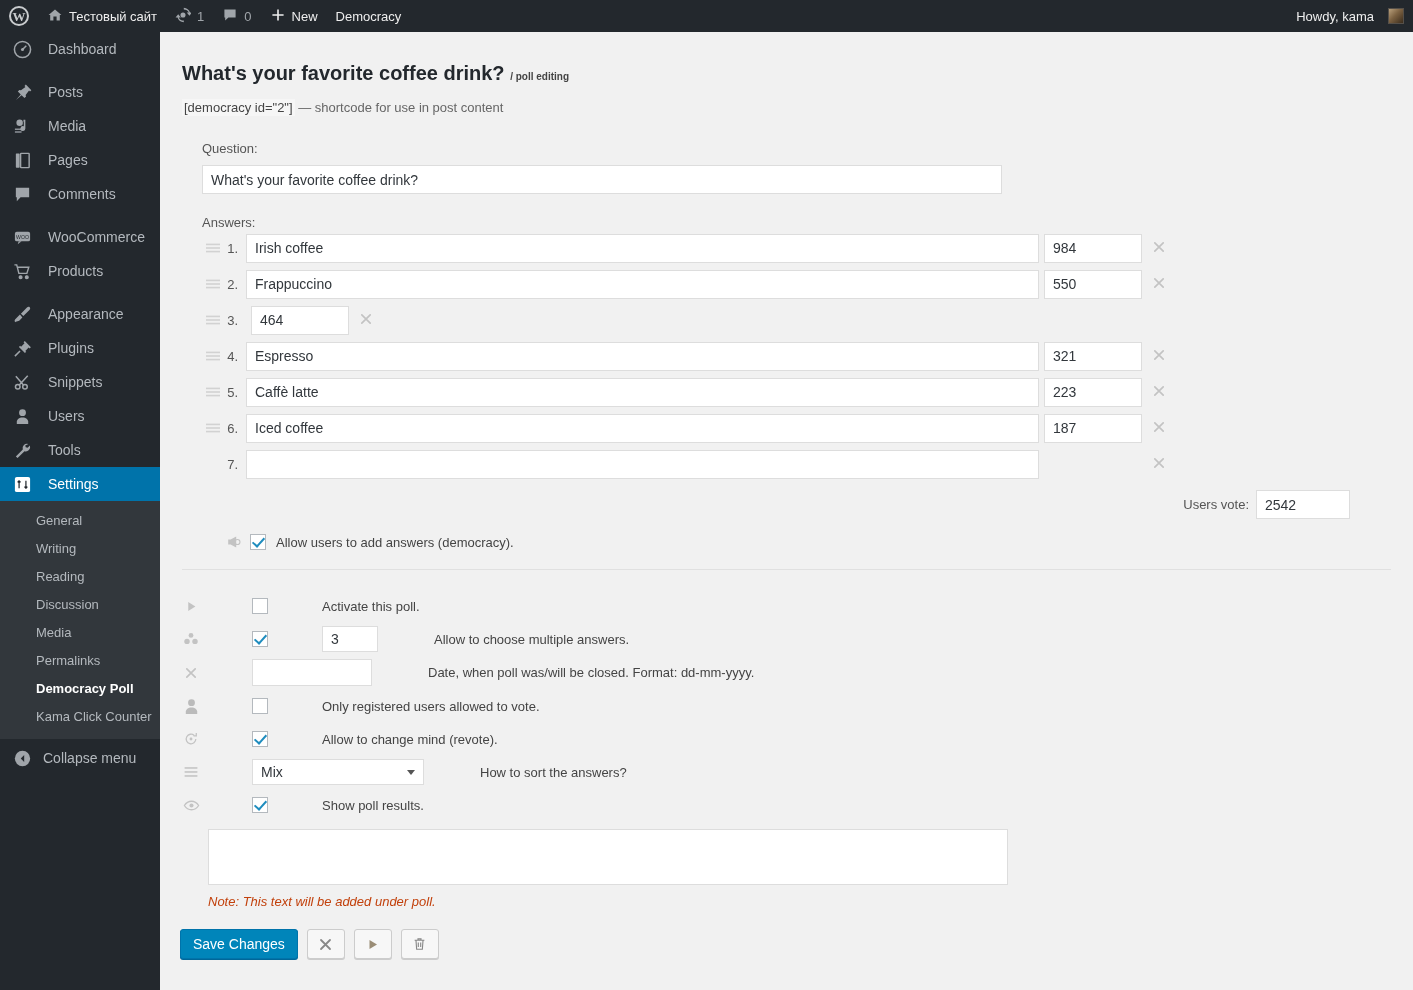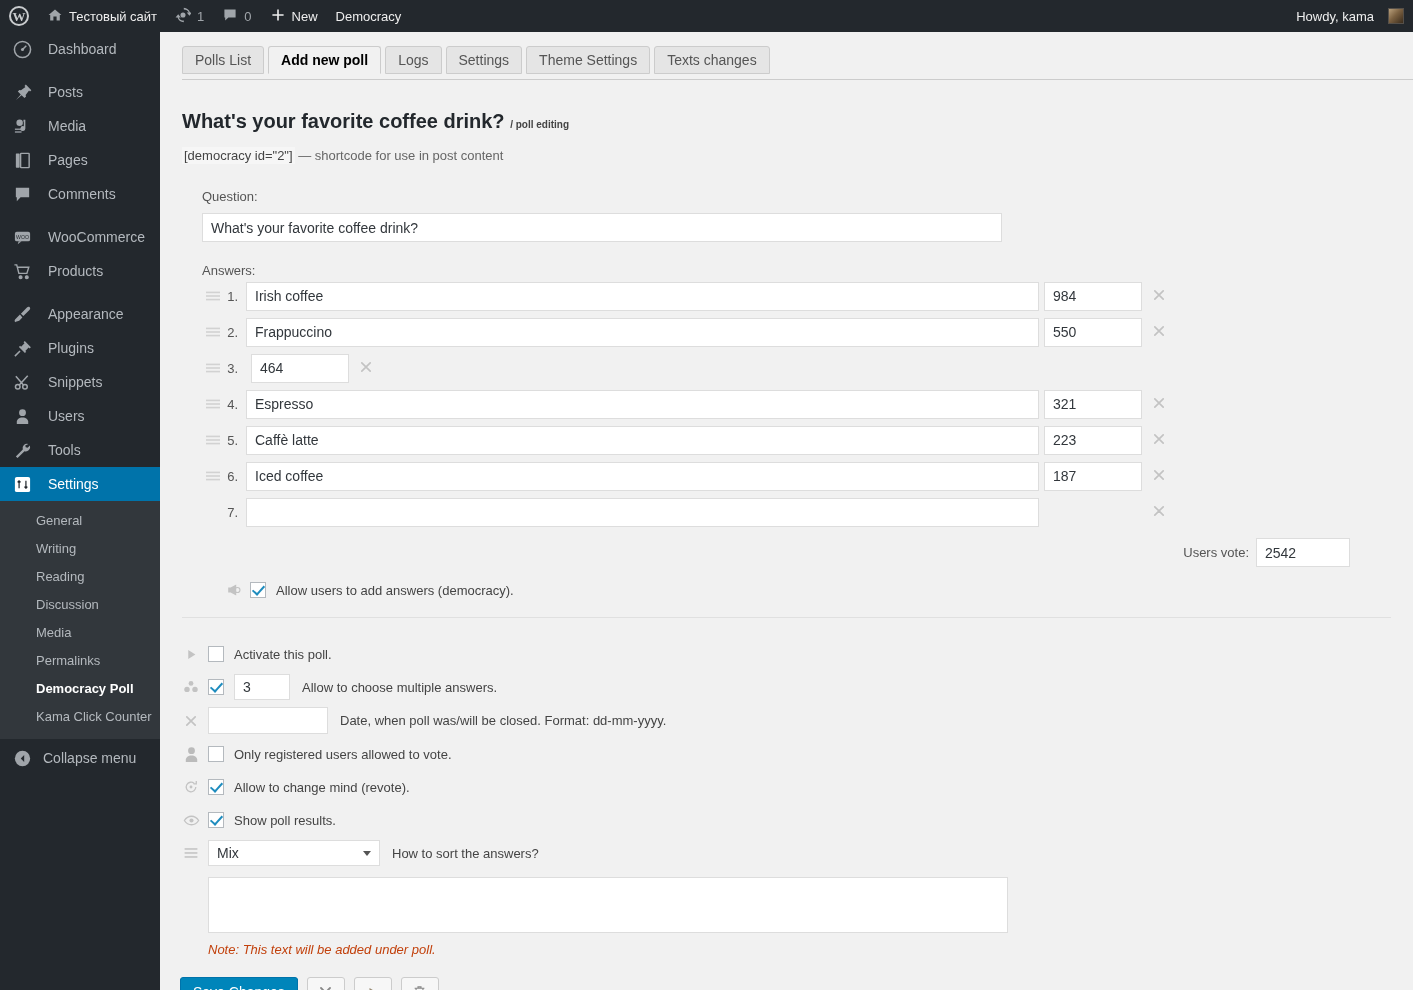--- a/index.html
+++ b/index.html
@@ -174,21 +174,21 @@
     content:""; position:absolute;
     width:5px; height:10px; border:solid #1e8cbe; border-width:0 2px 2px 0;
     transform: rotate(42deg); margin-top:-2px;
   }
   .cb-text { margin-left:10px; font-size:13px; color:#444; }
 
   hr.divider {
     border:0; border-top:1px solid #e0e0e0; margin:19px 22px 0 22px;
   }
 
-  .opt-row { display:flex; align-items:center; padding-left:20px; min-height:26px; }
+  .opt-row { display:flex; align-items:center; padding-left:20px; min-height:26px;gap:44px; }
   .opt-row + .opt-row { margin-top:7px; }
   #opts { margin-top:23px; }
   .multi-num { width:56px; height:26px; margin-left:10px; font-size:14px; }
   .date-input { width:120px; height:27px; margin-left:0; }
   .sel-wrap {
     position:relative; width:172px; height:26px; margin-left:0;
   }
   .sel-wrap select {
     width:172px; height:26px; padding:1px 22px 1px 8px;
     -webkit-appearance:none; appearance:none; font-size:14px;
@@ -415,21 +415,20 @@
           <circle cx="10" cy="10" r="9"></circle>
           <path d="M12 6l-4 4 4 4z" fill="#23282d"></path>
         </svg>
     </span>
     <span>Collapse menu</span>
   </div>
 </div>
 
 <div id="content">
 
-  <div id="tabs"><span class="tab">Polls List</span><span class="tab active">Add new poll</span><span class="tab">Logs</span><span class="tab">Settings</span><span class="tab">Theme Settings</span><span class="tab">Texts changes</span></div>
 
   <h1 id="page-title">
     <span class="pt-main">What's your favorite coffee drink?</span>
     <span class="pt-sub">/ poll editing</span>
   </h1>
 
   <div id="shortcode-line">
     <span class="code">[democracy id="2"]</span>
     <span>— shortcode for use in post content</span>
   </div>
@@ -609,38 +608,38 @@
             <path d="M16 10a6 6 0 1 1-2-4.5"></path>
             <path d="M16.6 2.5V6h-3.4"></path>
             <circle cx="10" cy="10" r="1.8" fill="#c3c3c3" stroke="none"></circle>
           </svg>
         </span>
         <span class="cb checked"></span>
         <span class="cb-text">Allow to change mind (revote).</span>
       </div>
       <div class="opt-row">
         <span class="opt-icon">
-          <svg width="17" height="17" viewBox="0 0 20 20" fill="none" stroke="#c3c3c3" stroke-width="1.5">
-            <path d="M1.6 10S4.8 5 10 5s8.4 5 8.4 5-3.2 5-8.4 5S1.6 10 1.6 10z"></path>
-            <circle cx="10" cy="10" r="2.4" fill="#c3c3c3" stroke="none"></circle>
-          </svg>
-        </span>
-        <span class="cb checked"></span>
-        <span class="cb-text">Show poll results.</span>
-      </div>
-      <div class="opt-row">
-        <span class="opt-icon">
           <svg width="16" height="14" viewBox="0 0 20 16" fill="#c3c3c3">
             <rect x="2" y="2" width="16" height="1.9"></rect>
             <rect x="2" y="7" width="16" height="1.9"></rect>
             <rect x="2" y="12" width="16" height="1.9"></rect>
           </svg>
         </span>
         <span class="sel-wrap"><select><option>Mix</option><option>By votes</option><option>By order</option><option>By answer</option></select><span class="sel-caret"></span></span>
         <span class="after-text">How to sort the answers?</span>
+      </div>
+      <div class="opt-row">
+        <span class="opt-icon">
+          <svg width="17" height="17" viewBox="0 0 20 20" fill="none" stroke="#c3c3c3" stroke-width="1.5">
+            <path d="M1.6 10S4.8 5 10 5s8.4 5 8.4 5-3.2 5-8.4 5S1.6 10 1.6 10z"></path>
+            <circle cx="10" cy="10" r="2.4" fill="#c3c3c3" stroke="none"></circle>
+          </svg>
+        </span>
+        <span class="cb checked"></span>
+        <span class="cb-text">Show poll results.</span>
       </div>
     </div>
 
   <textarea id="note-area" style=""></textarea>
   <div id="note-text">Note: This text will be added under poll.</div>
 
   <div id="btn-row">
     <button class="btn-primary">Save Changes</button>
     <button class="btn-sec">
       <span>

